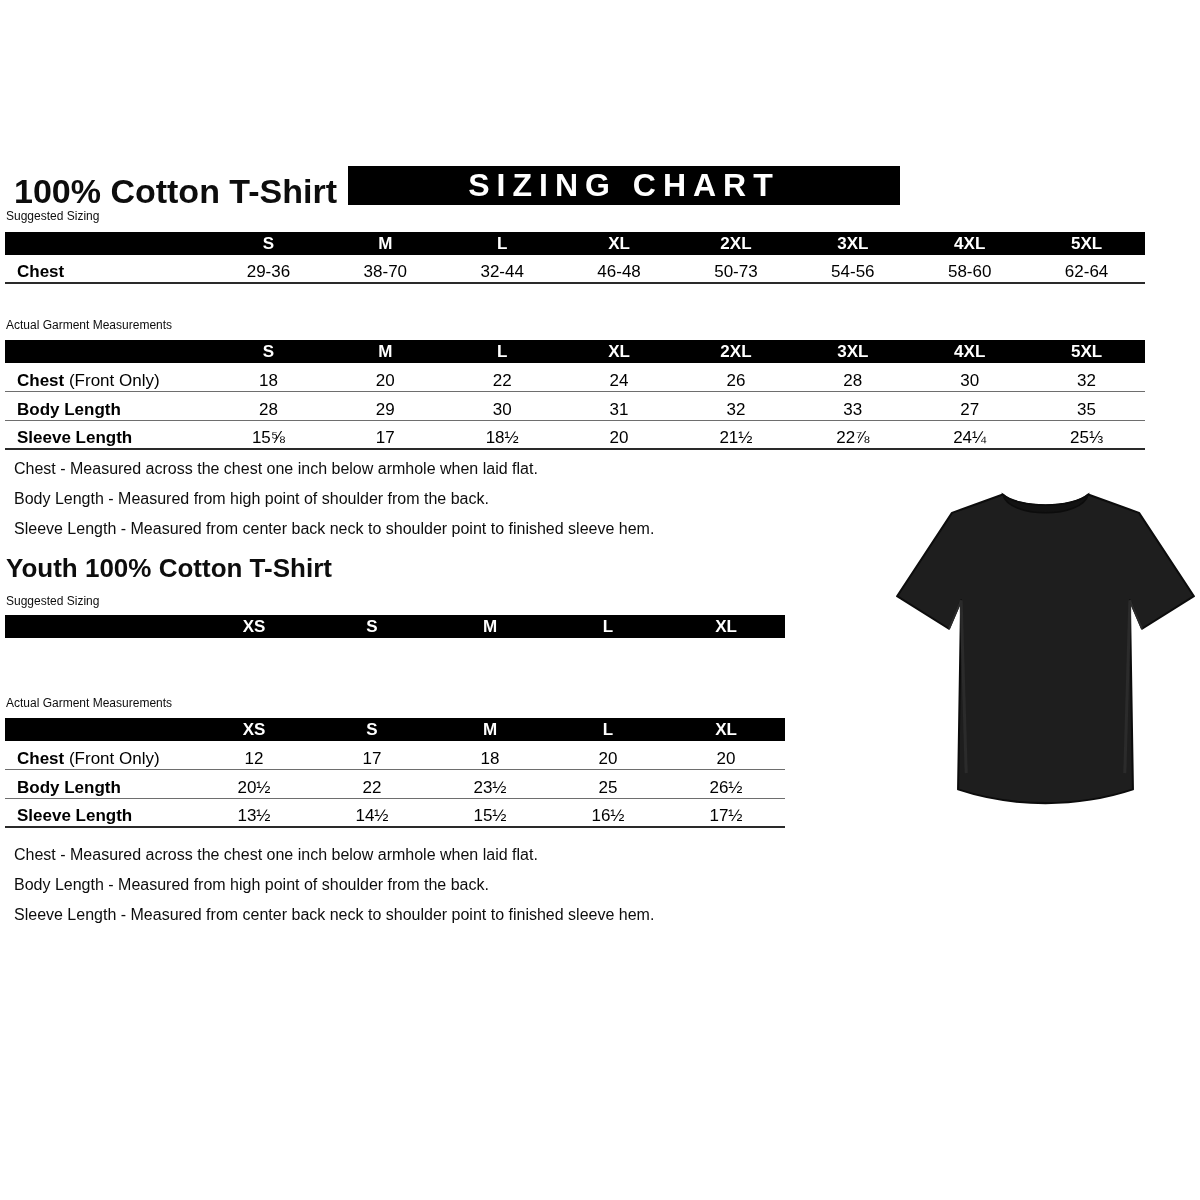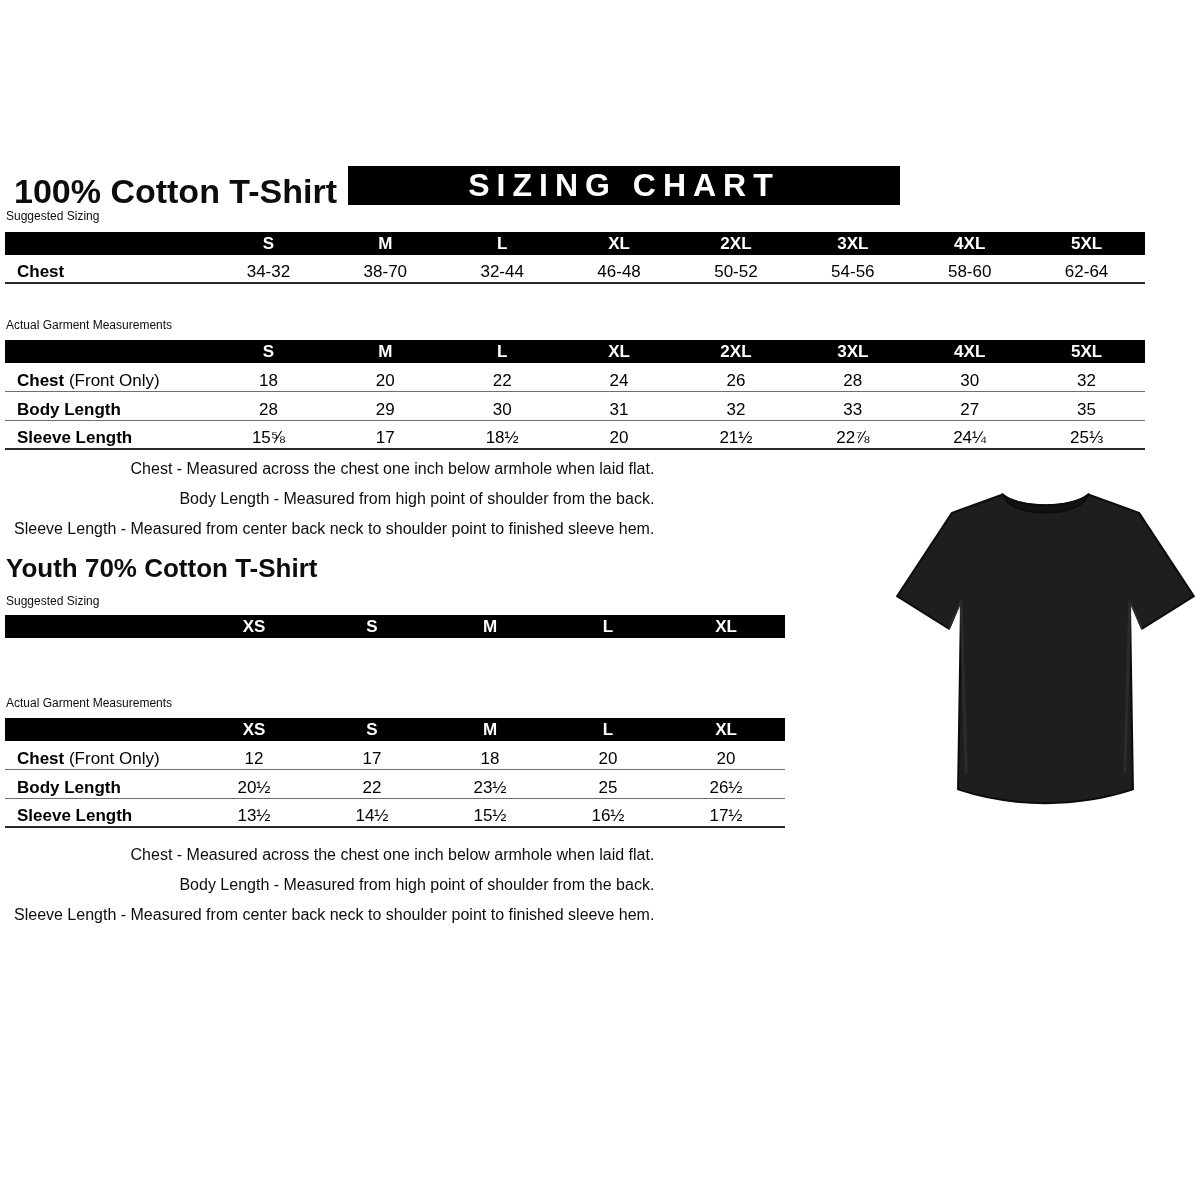--- a/index.html
+++ b/index.html
@@ -15,21 +15,21 @@
   .sizetable { position:absolute; display:flex; flex-direction:column; }
   .trow { display:flex; width:100%; }
   .thead { background:#000; color:#fff; font-weight:bold; height:23px; align-items:center; font-size:17px; }
   .tdata { height:29px; align-items:flex-end; font-size:17px; color:#000; border-bottom:1px solid #6e6e6e; background:#fff; }
   .sizetable .tdata:last-child { border-bottom:2px solid #2a2a2a; }
   .tcell { flex:1; text-align:center; white-space:nowrap; }
   .labelcell { flex:0 0 var(--labelw); text-align:left; padding-left:12px; }
   .tdata .labelcell b { font-weight:bold; }
 
   .notes { position:absolute; font-size:16px; color:#0d0d0d; }
-  .notes div { margin-bottom:12px; white-space:nowrap;text-align:right; }
+  .notes div { margin-bottom:12px; white-space:nowrap; }
 
   .shirt-wrap { position:absolute; }
 </style>
 </head>
 <body>
 
 <div class="canvas">
 
   <div class="page-title" style="left:14px; top:172px; font-size:34px;">100% Cotton T-Shirt</div>
 
@@ -44,25 +44,25 @@
         <div class="tcell">M</div>
         <div class="tcell">L</div>
         <div class="tcell">XL</div>
         <div class="tcell">2XL</div>
         <div class="tcell">3XL</div>
         <div class="tcell">4XL</div>
         <div class="tcell">5XL</div>
       </div>
       <div class="trow tdata">
         <div class="tcell labelcell"><b>Chest</b></div>
-        <div class="tcell">34-32</div>
+        <div class="tcell">29-36</div>
         <div class="tcell">38-70</div>
         <div class="tcell">32-44</div>
         <div class="tcell">46-48</div>
-        <div class="tcell">50-52</div>
+        <div class="tcell">50-73</div>
         <div class="tcell">54-56</div>
         <div class="tcell">58-60</div>
         <div class="tcell">62-64</div>
       </div>
     </div>
 
   <div class="section-label" style="left:6px; top:318px;">Actual Garment Measurements</div>
 
   <div class="sizetable" style="left:5px; top:340px; width:1140px; --labelw:205px;">
       <div class="trow thead">
@@ -110,21 +110,21 @@
         <div class="tcell">25⅓</div>
       </div>
     </div>
 
   <div class="notes" style="left:14px; top:460px;">
     <div>Chest - Measured across the chest one inch below armhole when laid flat.</div>
     <div>Body Length - Measured from high point of shoulder from the back.</div>
     <div>Sleeve Length - Measured from center back neck to shoulder point to finished sleeve hem.</div>
   </div>
 
-  <div class="page-title" style="left:6px; top:553px; font-size:26px;">Youth 70% Cotton T-Shirt</div>
+  <div class="page-title" style="left:6px; top:553px; font-size:26px;">Youth 100% Cotton T-Shirt</div>
 
   <div class="section-label" style="left:6px; top:594px;">Suggested Sizing</div>
 
   <div class="sizetable" style="left:5px; top:615px; width:780px; --labelw:190px;">
       <div class="trow thead">
         <div class="tcell labelcell"></div>
         <div class="tcell">XS</div>
         <div class="tcell">S</div>
         <div class="tcell">M</div>
         <div class="tcell">L</div>

